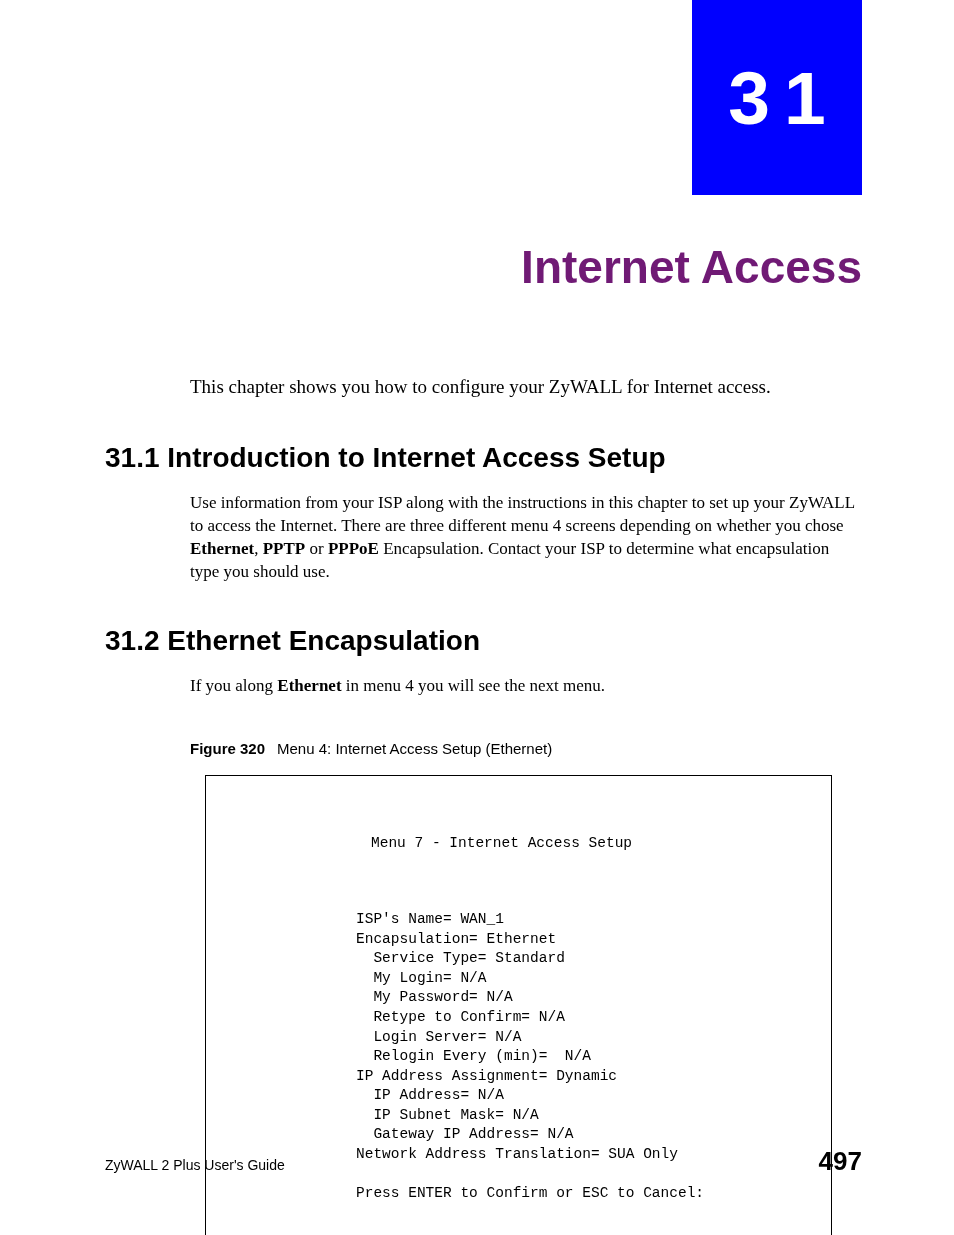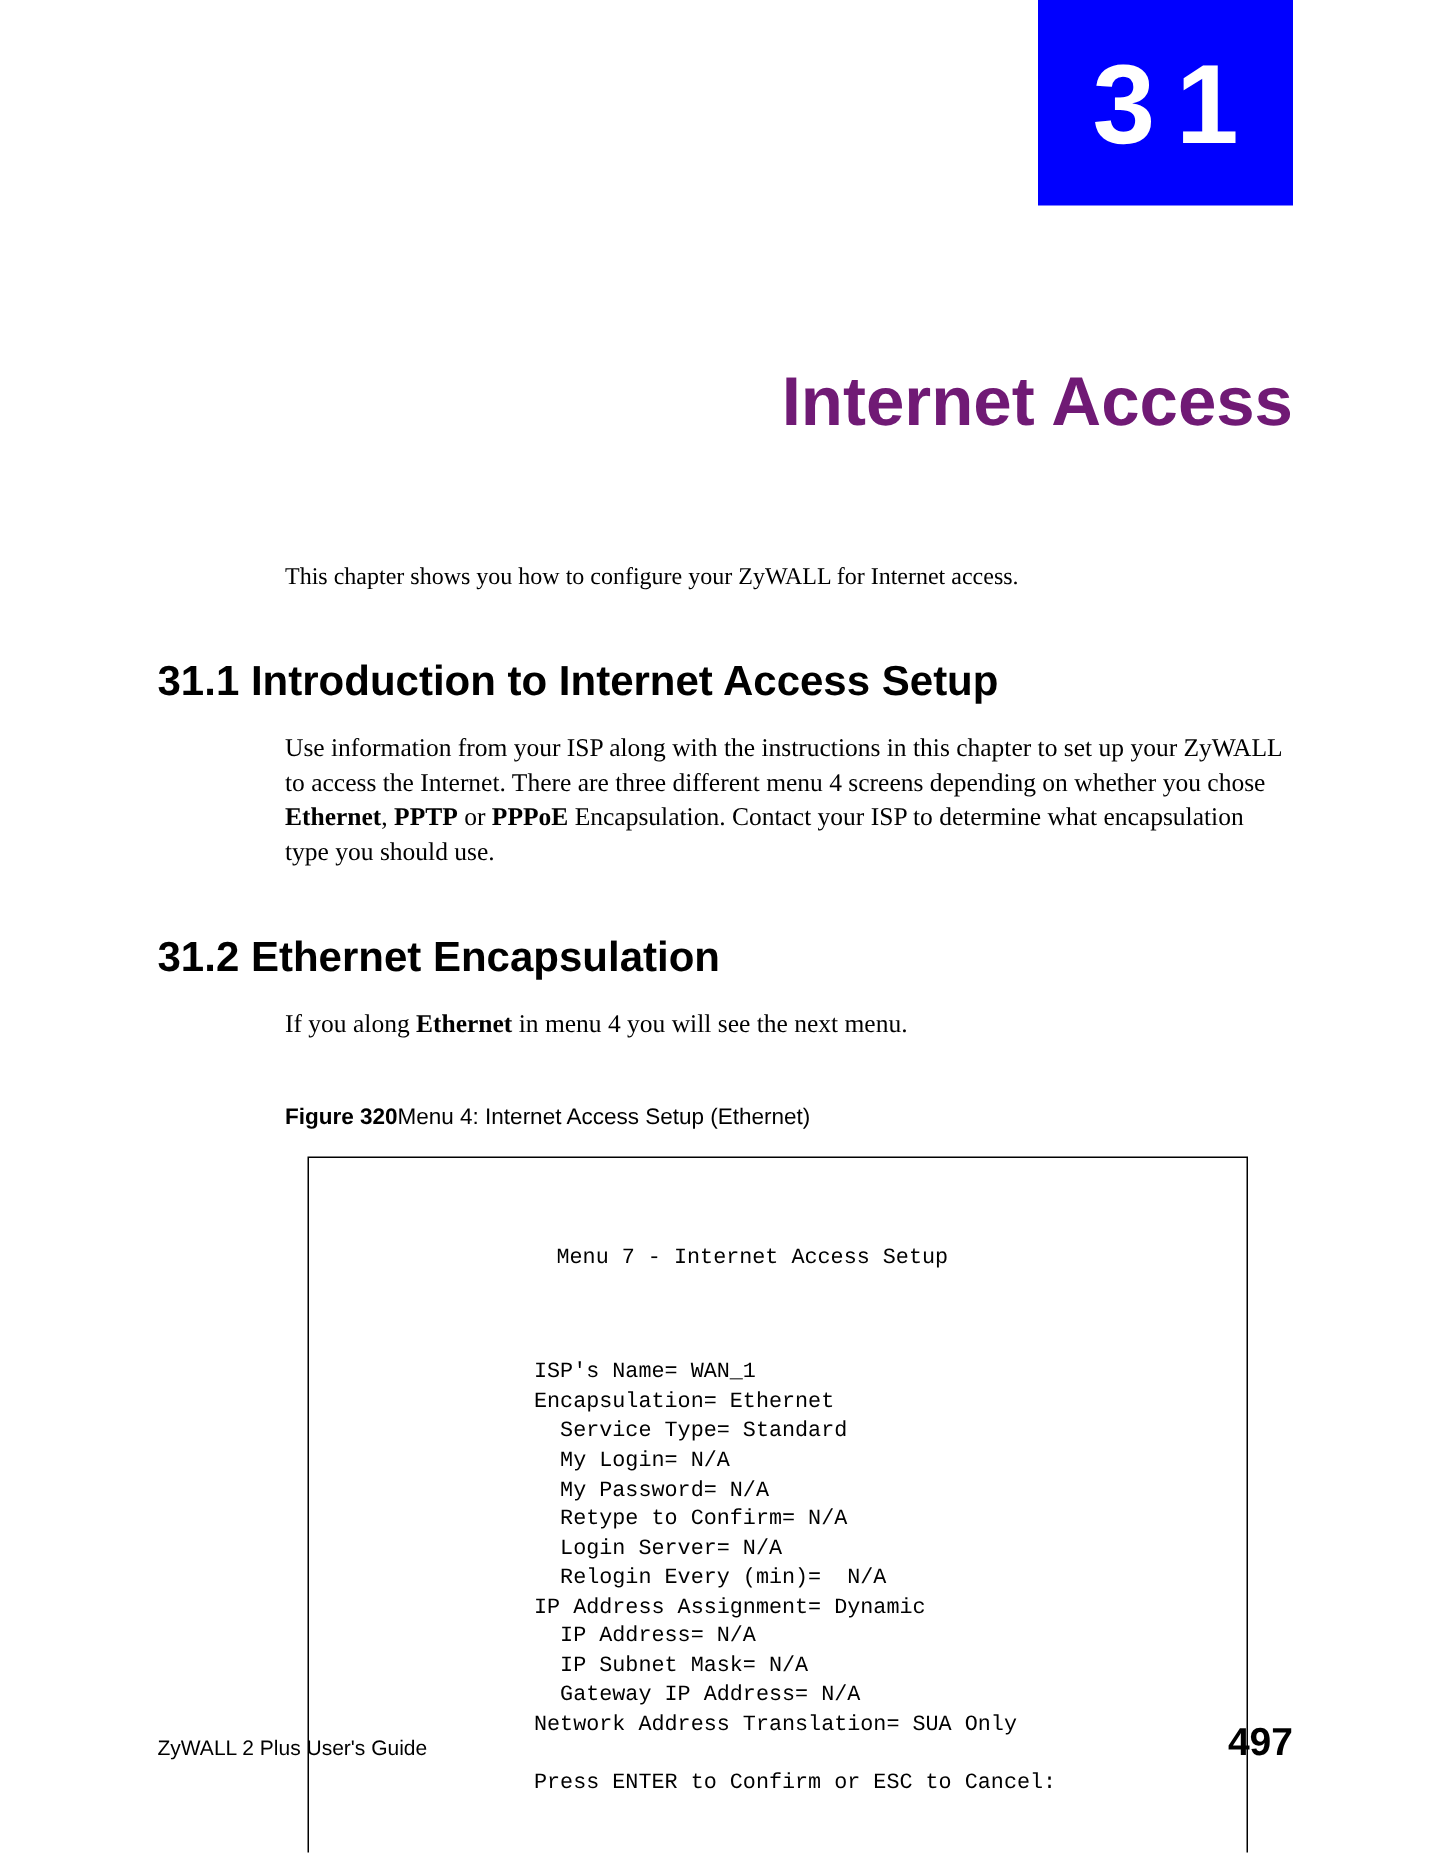--- a/index.html
+++ b/index.html
@@ -13,21 +13,21 @@
       background: #ffffff;
       font-family: 'Times New Roman', Times, serif;
       position: relative;
       color: #000;
     }
     .chapter-box {
       position: absolute;
       top: 0;
       right: 92px;
       width: 170px;
-      height: 137px;
+      height: 195px;
       background: #0000ff;
       display: flex;
       align-items: center;
       justify-content: center;
     }
     .chapter-number {
       color: #ffffff;
       font-family: Arial, Helvetica, sans-serif;
       font-size: 75px;
       font-weight: bold;
@@ -43,21 +43,21 @@
       font-size: 46px;
       font-weight: bold;
     }
     .content {
       position: absolute;
       top: 375px;
       left: 105px;
       right: 92px;
     }
     .intro-text {
-      font-size: 16px;
+      font-size: 19px;
       margin-left: 85px;
       margin-bottom: 42px;
       line-height: 1.3;
     }
     .section-heading {
       font-family: Liberation Sans, sans-serif;
       font-size: 28px;
       font-weight: bold;
       margin-bottom: 18px;
     }
@@ -71,20 +71,21 @@
       font-weight: bold;
     }
     .figure-caption {
       font-family: Arial, Helvetica, sans-serif;
       font-size: 15px;
       margin-left: 85px;
       margin-bottom: 18px;
     }
     .figure-caption .fig-label {
       font-weight: bold;
+      margin-right: 12px;
     }
     .menu-box {
       margin-left: 100px;
       margin-right: 30px;
       border: 1px solid #000;
       padding: 18px 30px 18px 30px;
       font-family: 'Courier New', Courier, monospace;
       font-size: 14.5px;
       line-height: 1.35;
       white-space: pre;

